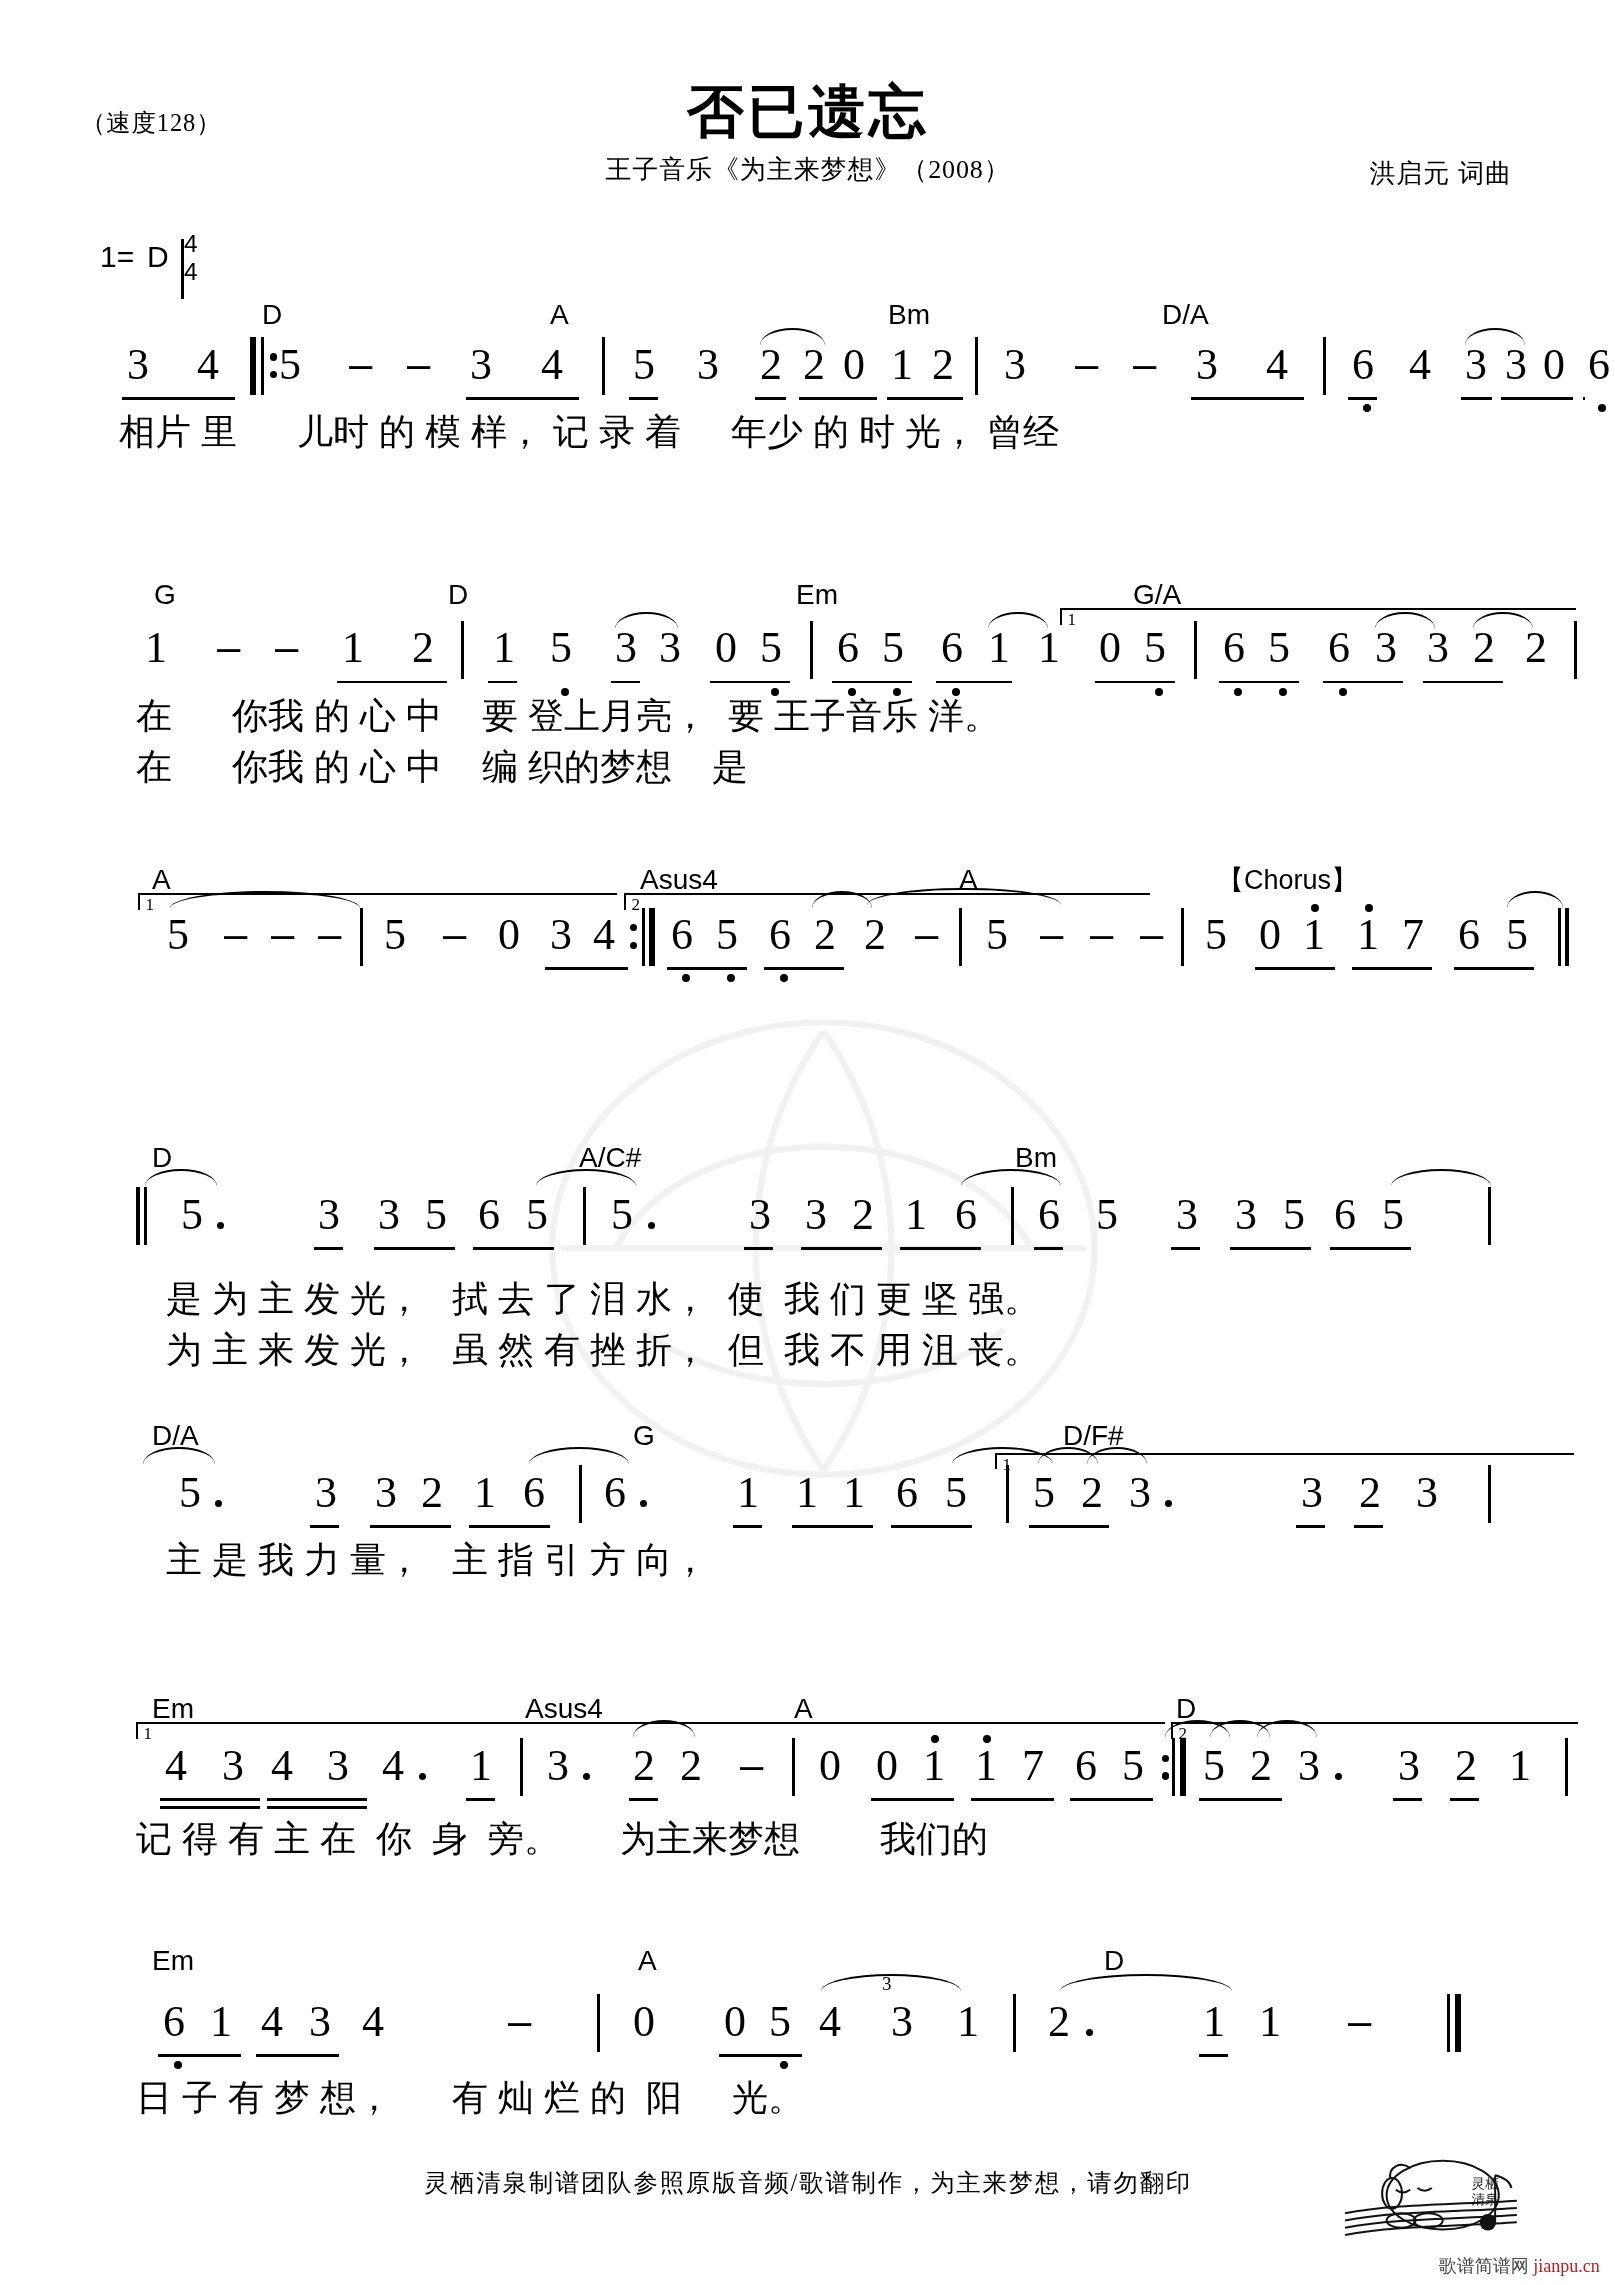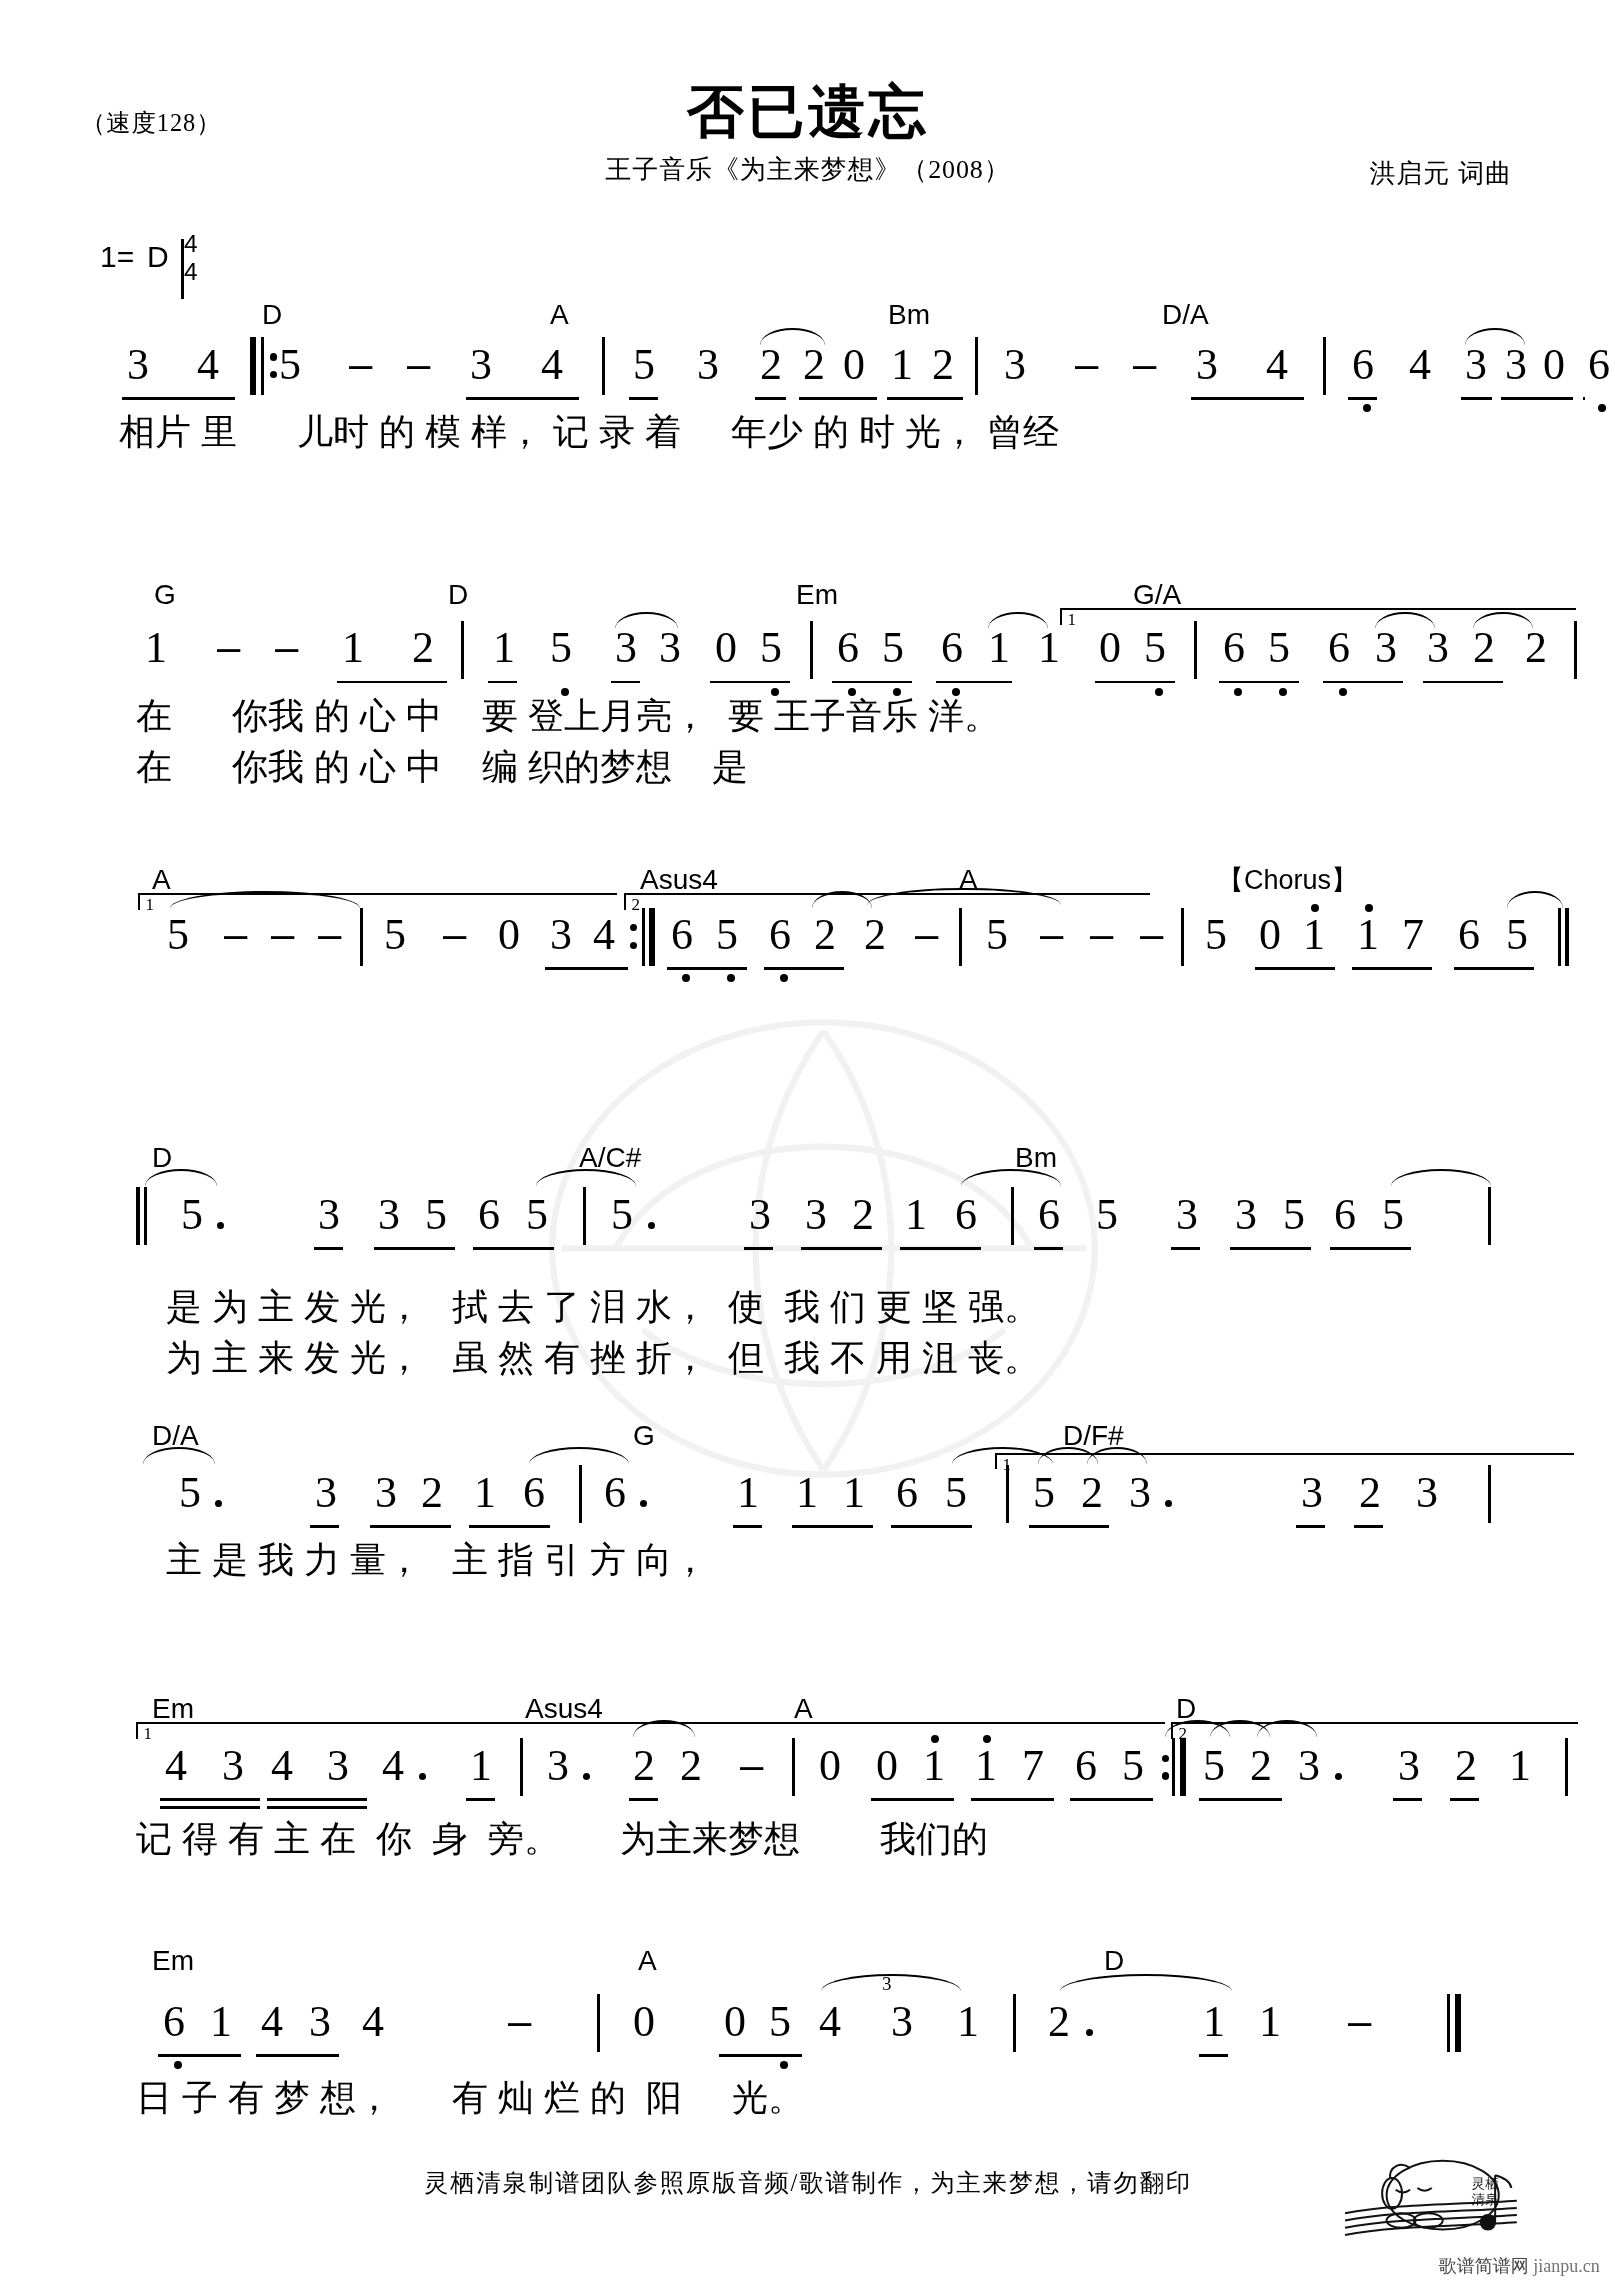--- a/index.html
+++ b/index.html
@@ -77,21 +77,21 @@
   .lyric{ position:absolute; font-size:36px; white-space:pre; letter-spacing:0px; top:0;}
 
   .marker{ position:absolute; font-size:27px; white-space:nowrap; }
 
   
   .footer{ position:absolute; left:0; top:2167px; width:1616px; text-align:center;
            font-size:24.4px; font-family:"Liberation Serif", serif; letter-spacing:1.8px;}
   .sitemark{ position:absolute; right:16.3px; bottom:7.2px; font-size:18px; color:#555;
              font-family:"Liberation Serif", serif;}
   .sitemark .cn{ color:#444; }
-  .sitemark .en{ color:#737373; }
+  .sitemark .en{ color:#b91c1c; }
   .logo{ position:absolute; right:63px; top:2157px; width:217px; height:109px; }
 </style>
 </head>
 <body>
 
 <div class="watermark">
   <svg viewBox="0 0 700 620" width="633" height="561">
     <g fill="none" stroke="#6b6b6b" stroke-width="7">
       <ellipse cx="350" cy="300" rx="300" ry="250"></ellipse>
       <path d="M120 300 C200 150 500 150 580 300"></path>
@@ -373,21 +373,21 @@
       <span class="beam" style="left:1171px;width:29px;"></span>
       <span class="note" style="left:1235px;">3</span>
       <span class="beam" style="left:1230px;width:81px;"></span>
       <span class="note" style="left:1283px;">5</span>
       <span class="note" style="left:1334px;">6</span>
       <span class="beam" style="left:1330px;width:81px;"></span>
       <span class="note" style="left:1382px;">5</span>
       <span class="slur" style="left:1391px;width:100px;top:-11px;"></span>
       <span class="bar" style="left:1488px;"></span>
     </div>
-    <div class="lyricrow" style="margin-top:25px;padding-left:24px;">
+    <div class="lyricrow" style="margin-top:17px;padding-left:24px;">
       <span class="lyric" style="left:136px;">   是 为 主 发 光，   拭 去 了 泪 水，  使  我 们 更 坚 强。</span>
     </div>
     <div class="lyricrow">
       <span class="lyric" style="left:136px;">   为 主 来 发 光，   虽 然 有 挫 折，  但  我 不 用 沮 丧。</span>
     </div>
   </div>
 
   <div class="system" style="top:1420px;">
     <div class="chordrow">
       <span class="chord" style="left:152px;">D/A</span>

